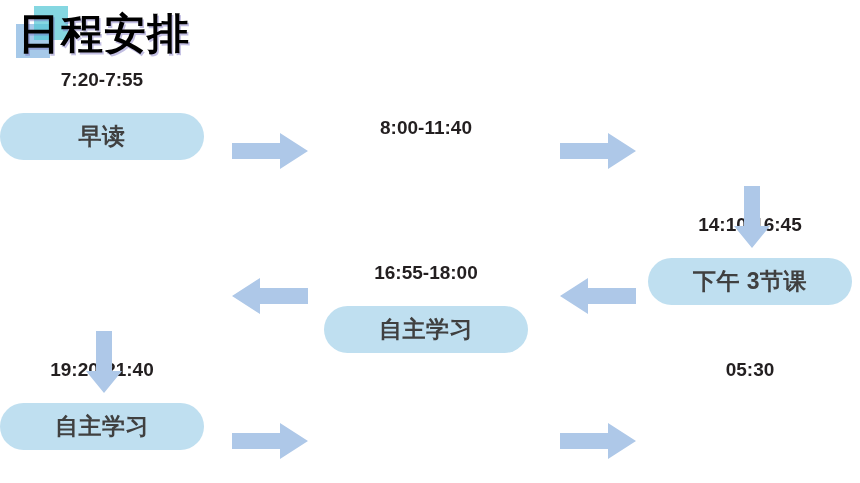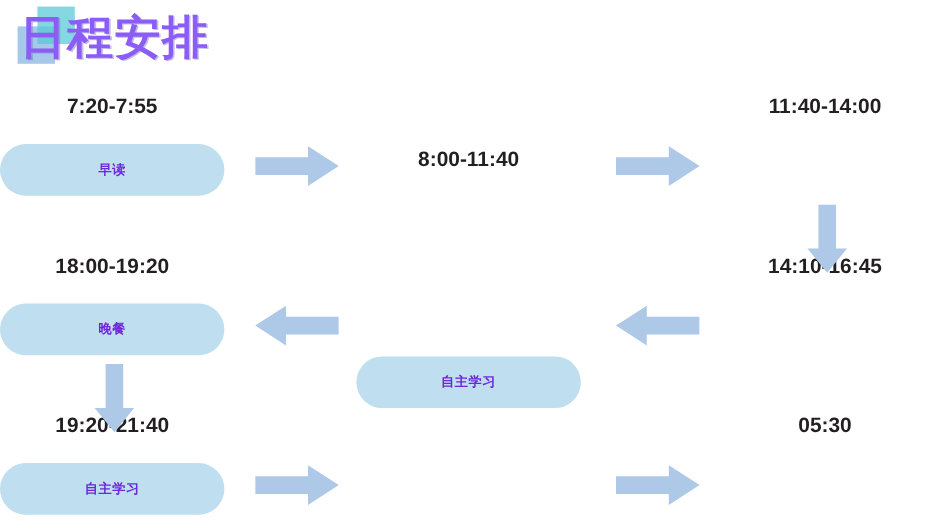--- a/index.html
+++ b/index.html
@@ -46,31 +46,31 @@
     background: #6fa8dc;
     opacity: 0.62;
   }
   .title-text {
     position: absolute;
     left: 18px;
     top: 13px;
     font-size: 42px;
     font-weight: bold;
     letter-spacing: 1px;
-    color: #8b5cf6;
+    color: #000000;
     text-shadow: 1.5px 1.5px 0 rgba(120,110,190,0.45);
     line-height: 1;
     white-space: nowrap;
   }
 
   
   .grid {
     position: absolute;
     left: 0;
-    top: 85px;
+    top: 67px;
     width: 704px;
     height: 398px;
   }
   .cell {
     position: absolute;
     width: 204px;
     height: 90px;
   }
   .cell-c0 { left: 0px; }
   .cell-c1 { left: 324px; margin-top: 48px; }
@@ -98,23 +98,23 @@
     width: 204px;
     height: 47px;
     background: #bfdff0;
     border-radius: 24px;
     display: flex;
     align-items: center;
     justify-content: center;
     box-sizing: border-box;
   }
   .pill-label {
-    font-size: 12px;
+    font-size: 23px;
     font-weight: bold;
-    color: #6d28d9;
+    color: #404040;
     white-space: nowrap;
     letter-spacing: 0.5px;
   }
 
   
   .arrow {
     position: absolute;
   }
   .arrow svg { display: block; }
 
@@ -157,38 +157,35 @@
       <div class="pill">
         <span class="pill-label">早读</span>
       </div>
     </div>
 
     <div class="cell cell-r0 cell-c1">
       <div class="time-label">8:00-11:40</div>
     </div>
 
     <div class="cell cell-r0 cell-c2">
-      <div class="time-label">11:40-14:00</div>
-    </div>
-
-    <div class="cell cell-r1 cell-c0">
-      <div class="time-label">18:00-19:20</div>
-      <div class="pill">
-        <span class="pill-label">晚餐</span>
-      </div>
-    </div>
+    </div>
+
 
     <div class="cell cell-r1 cell-c1">
+      <div class="time-label">16:55-18:00</div>
       <div class="pill">
         <span class="pill-label">自主学习</span>
       </div>
     </div>
 
     <div class="cell cell-r1 cell-c2">
       <div class="time-label">14:10-16:45</div>
+      <div class="pill">
+        <span class="pill-label">下午 3节课</span>
+      </div>
     </div>
 
     <div class="cell cell-r2 cell-c0">
       <div class="time-label">19:20-21:40</div>
       <div class="pill">
         <span class="pill-label">自主学习</span>
       </div>
     </div>
 
 

